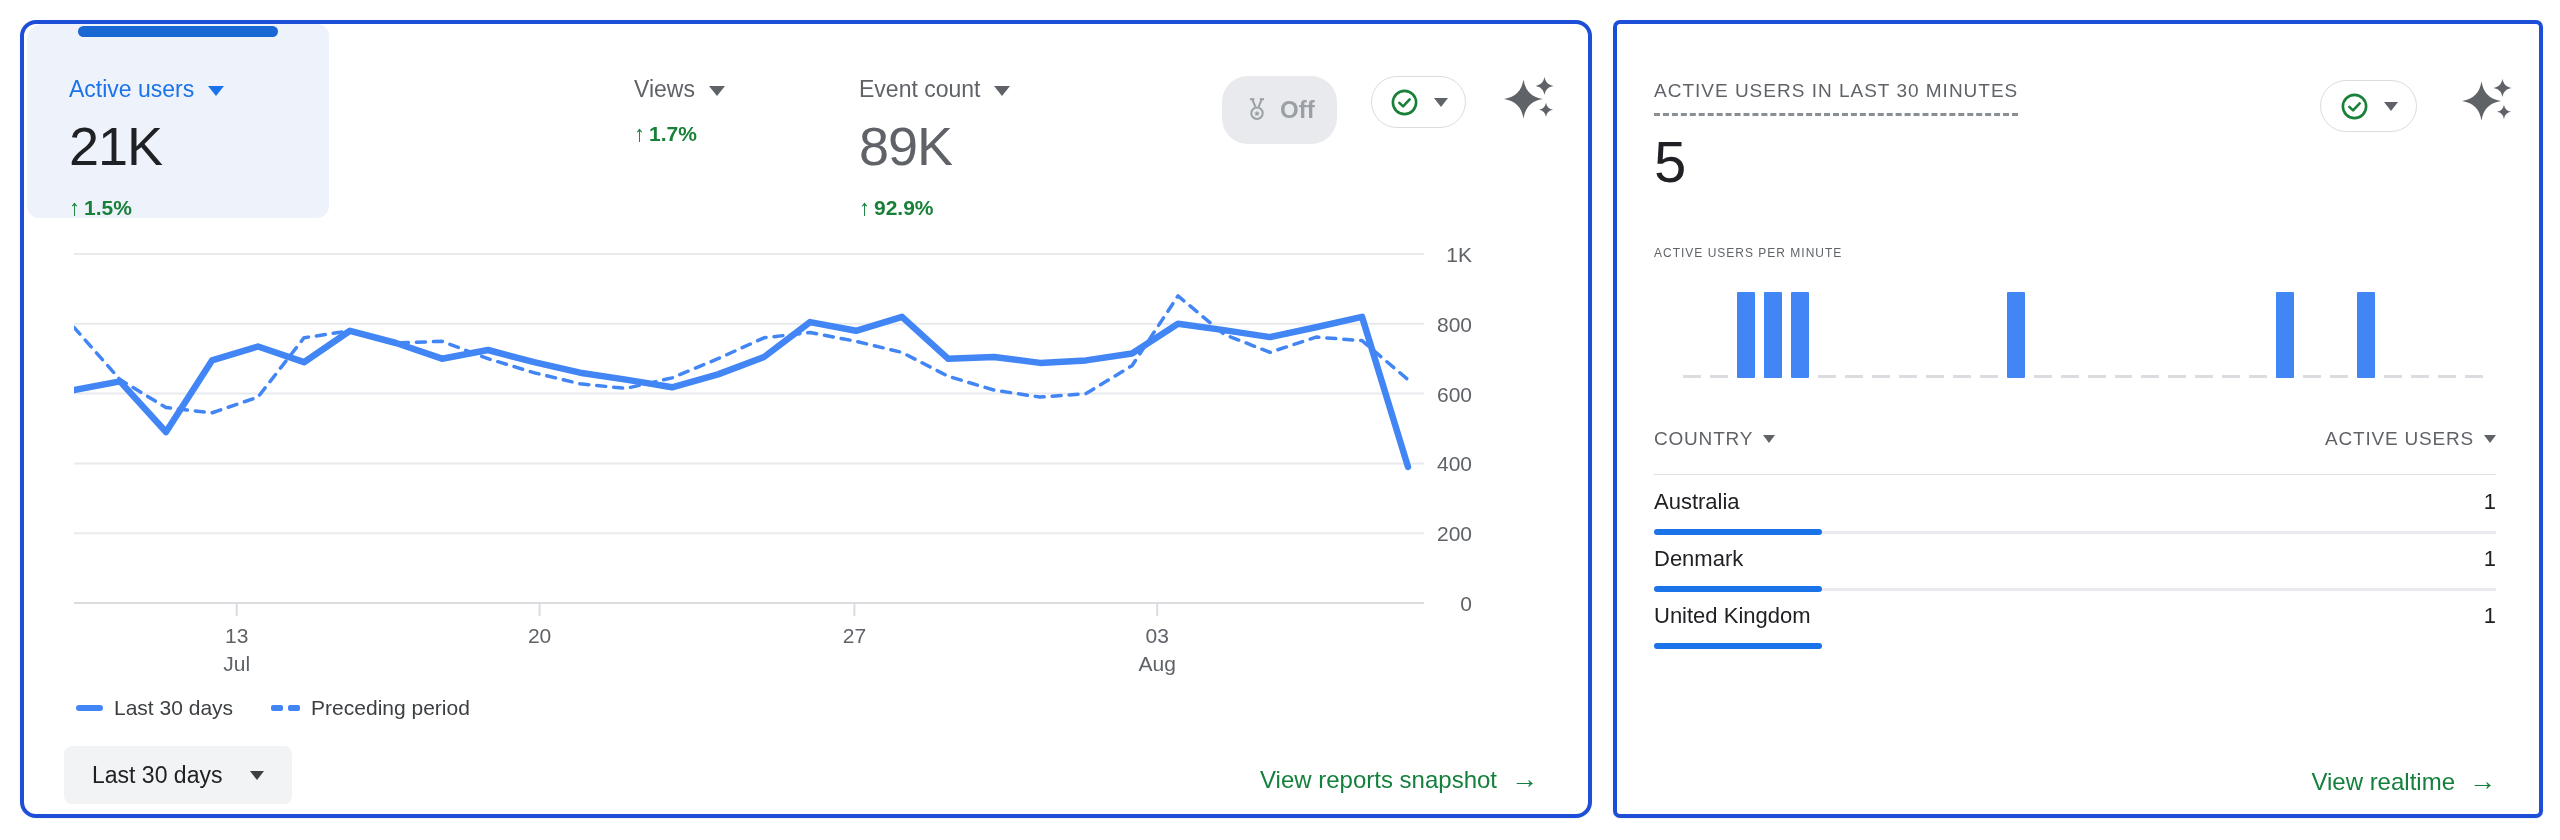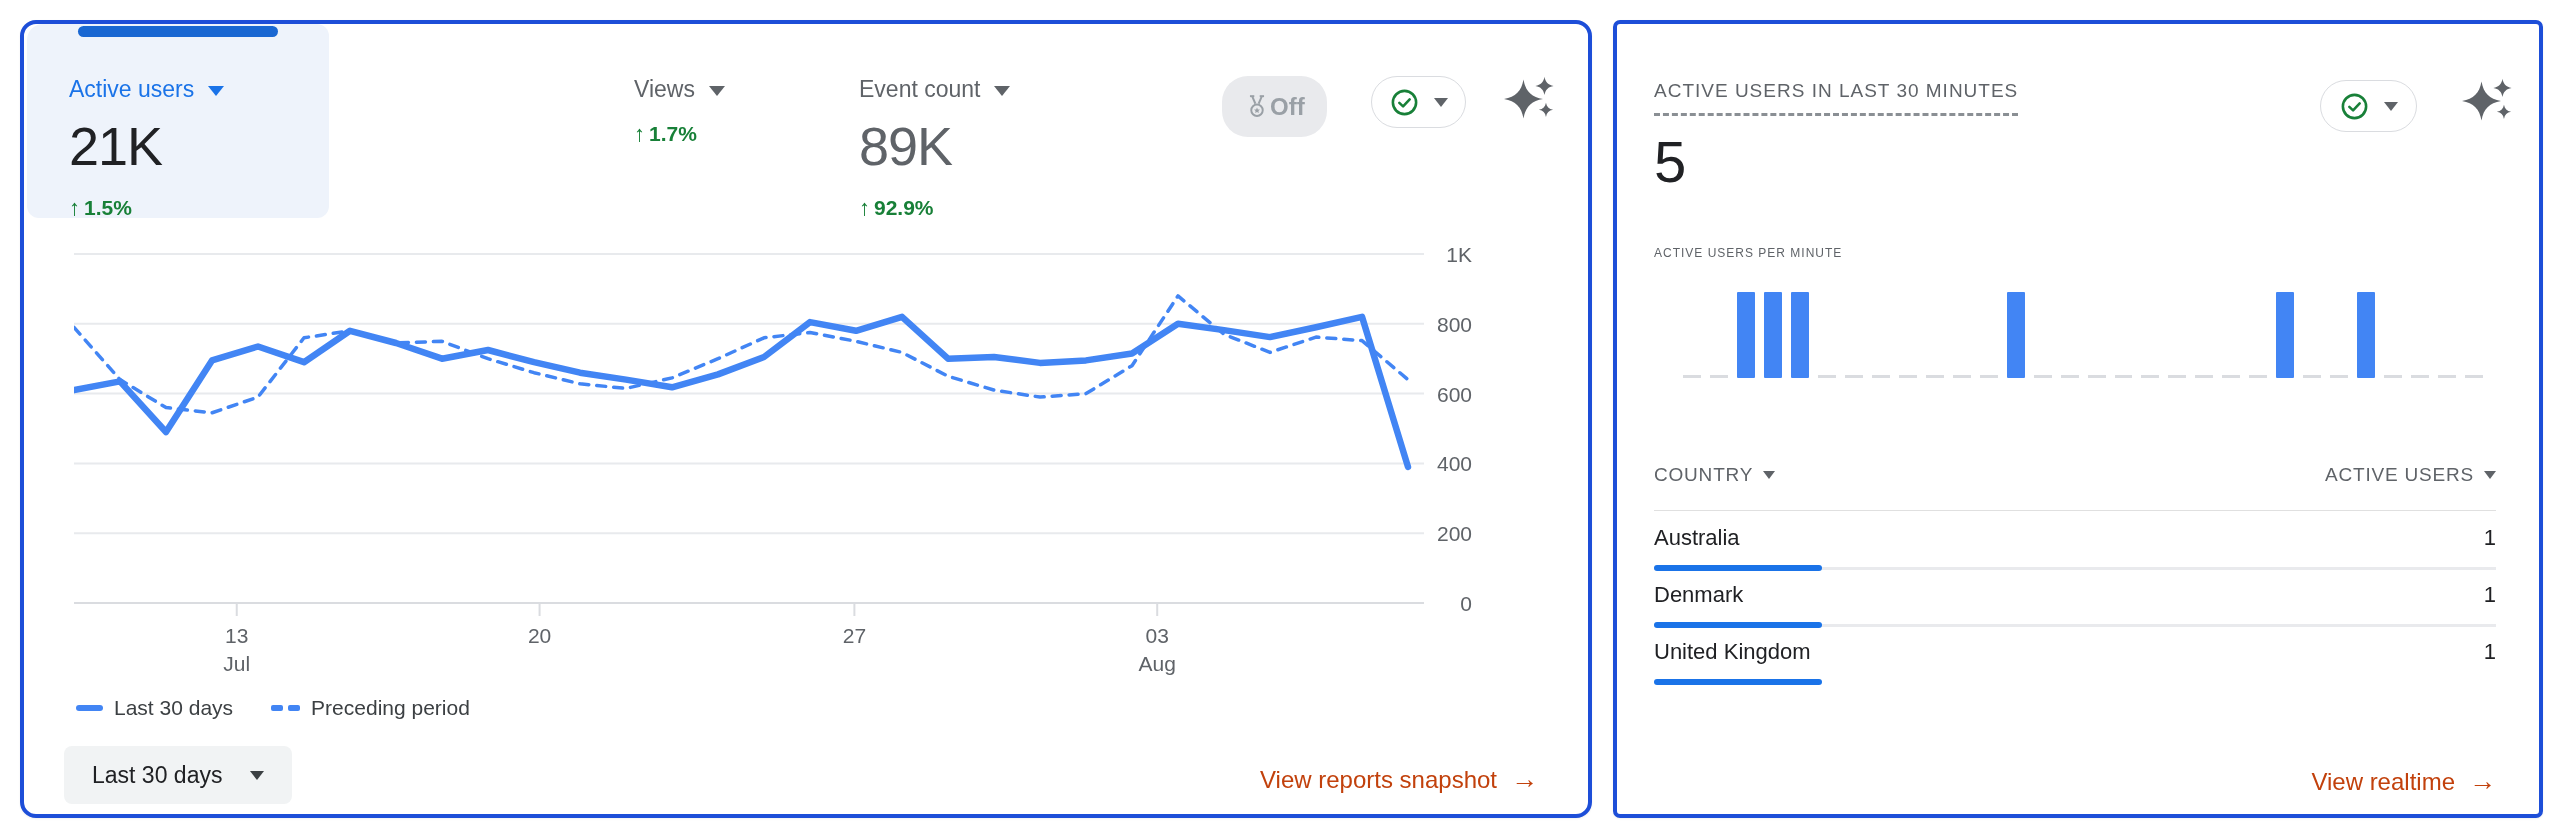--- a/index.html
+++ b/index.html
@@ -22,22 +22,22 @@
   .metric.selected .mlabel { color:#1a73e8; }
   .metric .mvalue { font-size:54px; margin-top:12px; color:#5f6368; letter-spacing:-1px; }
   .metric.selected .mvalue { color:#202124; }
   .caret { width:0; height:0; border-left:8px solid transparent; border-right:8px solid transparent;
            border-top:10px solid currentColor; display:inline-block; margin-left:14px; margin-top:3px; }
   .change { margin-top:18px; font-size:21px; display:flex; align-items:center; gap:4px; font-weight:bold; }
   .change.up { color:#188038; } .change.down { color:#c5221f; }
   .change .arrow { font-size:22px; }
 
   
-  .off-pill { position:absolute; left:1198px; top:52px; height:61px; padding:12px 22px;
-              background:#e9eaed; border-radius:26px; display:flex; align-items:center; }
+  .off-pill { position:absolute; left:1198px; top:52px; height:68px; padding:12px 22px;
+              background:#e9eaed; border-radius:26px; display:flex; align-items:center; gap:10px; }
   .off-pill span { font-size:24px; font-weight:bold; color:#9aa0a6; }
   .status-pill { position:absolute; background:#fff; border:1px solid #dadce0; border-radius:26px;
                  display:flex; align-items:center; justify-content:center; gap:14px; }
   .status-pill.lp { left:1347px; top:52px; width:95px; height:52px; }
   .status-pill.rp { left:703px; top:56px; width:97px; height:52px; }
   .small-caret { width:0; height:0; border-left:7px solid transparent; border-right:7px solid transparent;
                  border-top:9px solid #5f6368; }
   .sparkle-btn { position:absolute; width:56px; height:56px; display:flex; align-items:center;
                  justify-content:center; background:none; border:none; cursor:pointer; }
   .sparkle-btn.ls { left:1478px; top:48px; } .sparkle-btn.rs { left:843px; top:50px; }
@@ -48,37 +48,37 @@
   .legend-item { display:flex; align-items:center; gap:11px; font-size:21px; color:#3c4043; }
   .swatch-solid { width:27px; height:6px; border-radius:3px; background:#4285f4; }
   .swatch-dash { display:flex; gap:5px; }
   .swatch-dash i { width:12px; height:6px; border-radius:2px; background:#4285f4; }
 
   .range-btn { position:absolute; left:40px; top:722px; height:58px; padding:0 28px;
                background:#f1f3f4; border:none; border-radius:8px; display:flex; align-items:center;
                gap:28px; font-size:23px; color:#202124; cursor:pointer; font-family:inherit; }
   .range-btn .small-caret { border-top-color:#3c4043; }
   .text-link { position:absolute; display:flex; align-items:center; gap:14px; font-size:24px;
-               font-weight:500; color:#c2410c; text-decoration:none; cursor:pointer; }
+               font-weight:500; color:#15803d; text-decoration:none; cursor:pointer; }
   .link-left { right:50px; top:740px; } .link-right { right:43px; top:742px; }
   .text-link .arr { font-size:27px; }
 
   
   .rc-title { position:absolute; left:37px; top:56px; font-size:19px; font-weight:500; color:#5f6368;
               letter-spacing:1px; padding-bottom:11px; border-bottom:3px dashed #8a8f94; }
   .rc-subtitle { position:absolute; left:37px; top:222px; font-size:12px; font-weight:500;
                  color:#5f6368; letter-spacing:1px; }
   .rc-big { position:absolute; left:37px; top:104px; font-size:58px; color:#202124; }
   .minute-bars { position:absolute; left:66px; top:262px; width:800px; height:92px;
                  display:flex; align-items:flex-end; gap:9px; }
   .minute-bars .slot { flex:1; display:flex; align-items:flex-end; height:100%; }
   .minute-bars .bar { width:100%; height:86px; background:#4285f4; border-radius:1px; }
   .minute-bars .dash { width:100%; height:3px; background:#dadce0; }
 
-  .rt-table { position:absolute; left:37px; right:43px; top:404px;margin-top:36px; }
+  .rt-table { position:absolute; left:37px; right:43px; top:404px; }
   .rt-head { position:relative; height:44px; font-size:19px; font-weight:500; letter-spacing:.8px;
              color:#5f6368; }
   .rt-head .hc { position:absolute; display:flex; align-items:center; gap:10px; cursor:pointer; }
   .rt-head .hc.right { right:0; }
   .rt-head .small-caret { border-left-width:6px; border-right-width:6px; border-top-width:8px; }
   .rt-divider { height:1px; background:#e0e0e0; margin-top:2px; }
   .rt-rows { margin-top:12px; }
   .rt-row { position:relative; height:57px; }
   .rt-row .name { position:absolute; left:0; top:2px; font-size:22px; color:#202124; }
   .rt-row .val { position:absolute; right:0; top:2px; font-size:22px; color:#202124; }

